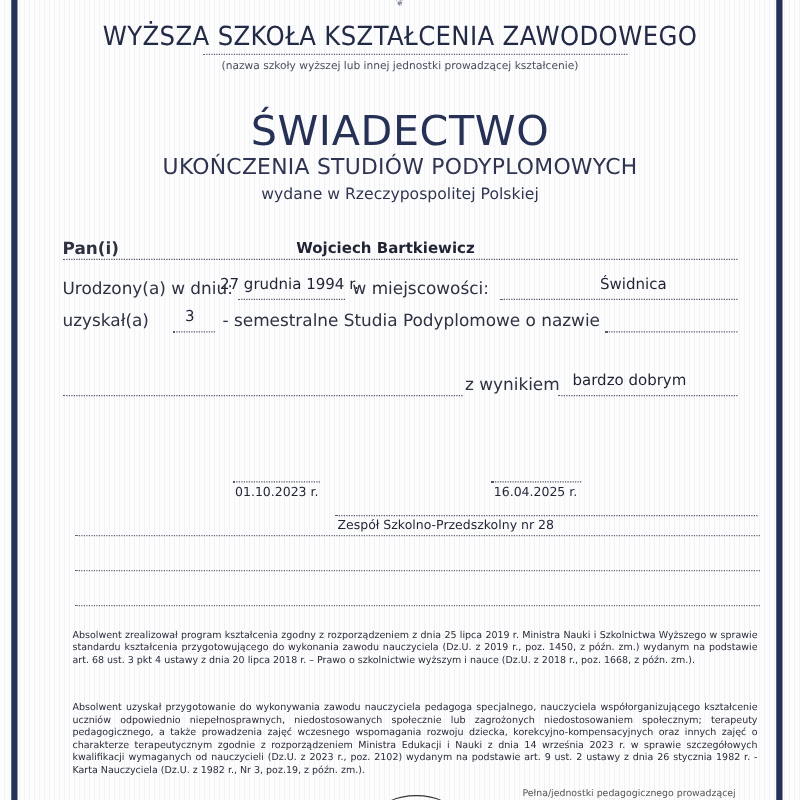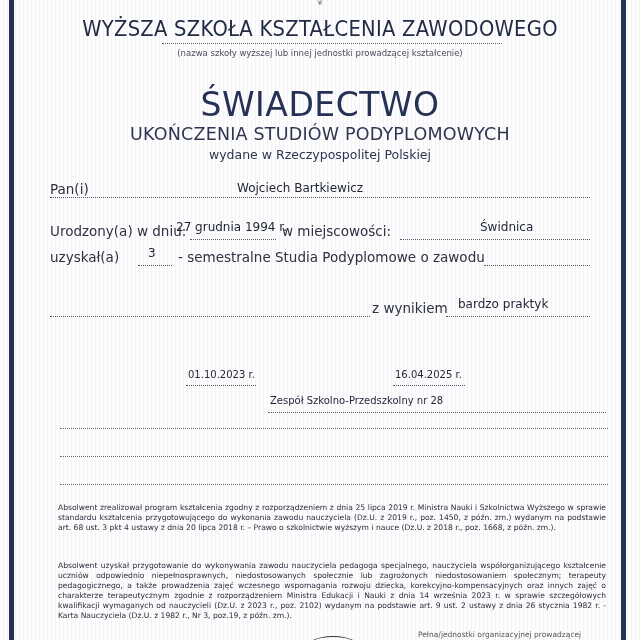--- a/index.html
+++ b/index.html
@@ -116,20 +116,21 @@
       position: absolute;
       font-size: 10.5px;
       color: #2d3140;
       white-space: nowrap;
     }
     .small-value {
       position: absolute;
       font-size: 10px;
       color: #1f2333;
       white-space: nowrap;
+      margin-top: 20px;
     }
     .blank-line {
       position: absolute;
       left: 60px;
       width: 548px;
       border-bottom: 1px dotted #666b7a;
     }
 
     .para {
       position: absolute;
@@ -167,62 +168,62 @@
   <div class="emblem">❦</div>
 
   <div class="center school-name">WYŻSZA SZKOŁA KSZTAŁCENIA ZAWODOWEGO</div>
   <div class="school-underline"></div>
   <div class="center title">ŚWIADECTWO</div>
 
   <div class="center school-caption">(nazwa szkoły wyższej lub innej jednostki prowadzącej kształcenie)</div>
   <div class="center issued">wydane w Rzeczypospolitej Polskiej</div>
   <div class="center subtitle">UKOŃCZENIA STUDIÓW PODYPLOMOWYCH</div>
 
-  <div class="row" style="top:181px;">
+  <div class="row" style="top:191px;font-weight:bold;">
     <span class="label" style="left:0; top:0;">Pan(i)</span>
     <span class="dots" style="left:0; width:540px; top:16px;"></span>
     <span class="value" style="left:187px; top:0px;">Wojciech Bartkiewicz</span>
   </div>
 
   <div class="row" style="top:223px;">
     <span class="label" style="left:0; top:0;">Urodzony(a) w dniu:</span>
     <span class="dots" style="left:140px; width:86px; top:16px;"></span>
     <span class="value" style="left:126px; top:-3px;">27 grudnia 1994 r.</span>
     <span class="label" style="left:232px; top:0;">w miejscowości:</span>
     <span class="dots" style="left:350px; width:190px; top:16px;"></span>
     <span class="value" style="left:430px; top:-3px;">Świdnica</span>
   </div>
 
   <div class="row" style="top:249px;">
     <span class="label" style="left:0; top:0;">uzyskał(a)</span>
     <span class="dots" style="left:88px; width:34px; top:16px;"></span>
     <span class="value" style="left:98px; top:-3px;">3</span>
-    <span class="label" style="left:128px; top:0;">- semestralne Studia Podyplomowe o zawodu</span>
+    <span class="label" style="left:128px; top:0;">- semestralne Studia Podyplomowe o nazwie</span>
     <span class="dots" style="left:434px; width:106px; top:16px;"></span>
   </div>
 
 
   <div class="row" style="top:300px;text-decoration:underline;">
     <span class="dots" style="left:0; width:320px; top:16px;"></span>
     <span class="label" style="left:322px; top:0;">z wynikiem</span>
     <span class="dots" style="left:396px; width:144px; top:16px;"></span>
-    <span class="value" style="left:408px; top:-3px;">bardzo praktyk</span>
+    <span class="value" style="left:408px; top:-3px;">bardzo dobrym</span>
   </div>
 
   <span class="dots" style="left:186px; top:385px; width:70px;"></span>
   <span class="small-value" style="left:188px; top:369px;">01.10.2023 r.</span>
 
   <span class="dots" style="left:393px; top:385px; width:72px;"></span>
   <span class="small-value" style="left:395px; top:369px;">16.04.2025 r.</span>
 
   <span class="dots" style="left:268px; top:412px; width:338px;"></span>
   <span class="small-value" style="left:270px; top:395px;">Zespół Szkolno-Przedszkolny nr 28</span>
 
   <div class="blank-line" style="top:428px;"></div>
   <div class="blank-line" style="top:456px;"></div>
   <div class="blank-line" style="top:484px;"></div>
 
   <div class="para" style="top:503px;">Absolwent zrealizował program kształcenia zgodny z rozporządzeniem z dnia 25 lipca 2019 r. Ministra Nauki i Szkolnictwa Wyższego w sprawie standardu kształcenia przygotowującego do wykonania zawodu nauczyciela (Dz.U. z 2019 r., poz. 1450, z późn. zm.) wydanym na podstawie art. 68 ust. 3 pkt 4 ustawy z dnia 20 lipca 2018 r. – Prawo o szkolnictwie wyższym i nauce (Dz.U. z 2018 r., poz. 1668, z późn. zm.).</div>
   <div class="para" style="top:561px;">Absolwent uzyskał przygotowanie do wykonywania zawodu nauczyciela pedagoga specjalnego, nauczyciela współorganizującego kształcenie uczniów odpowiednio niepełnosprawnych, niedostosowanych społecznie lub zagrożonych niedostosowaniem społecznym; terapeuty pedagogicznego, a także prowadzenia zajęć wczesnego wspomagania rozwoju dziecka, korekcyjno-kompensacyjnych oraz innych zajęć o charakterze terapeutycznym zgodnie z rozporządzeniem Ministra Edukacji i Nauki z dnia 14 września 2023 r. w sprawie szczegółowych kwalifikacji wymaganych od nauczycieli (Dz.U. z 2023 r., poz. 2102) wydanym na podstawie art. 9 ust. 2 ustawy z dnia 26 stycznia 1982 r. - Karta Nauczyciela (Dz.U. z 1982 r., Nr 3, poz.19, z późn. zm.).</div>
 
   <div class="stamp-arc"></div>
-  <div class="stamp-caption">Pełna/jednostki organizacyjnej prowadzącej</div>
+  <div class="stamp-caption">Pełna/jednostki pedagogicznego prowadzącej</div>
 </div>
 
 </body></html>

